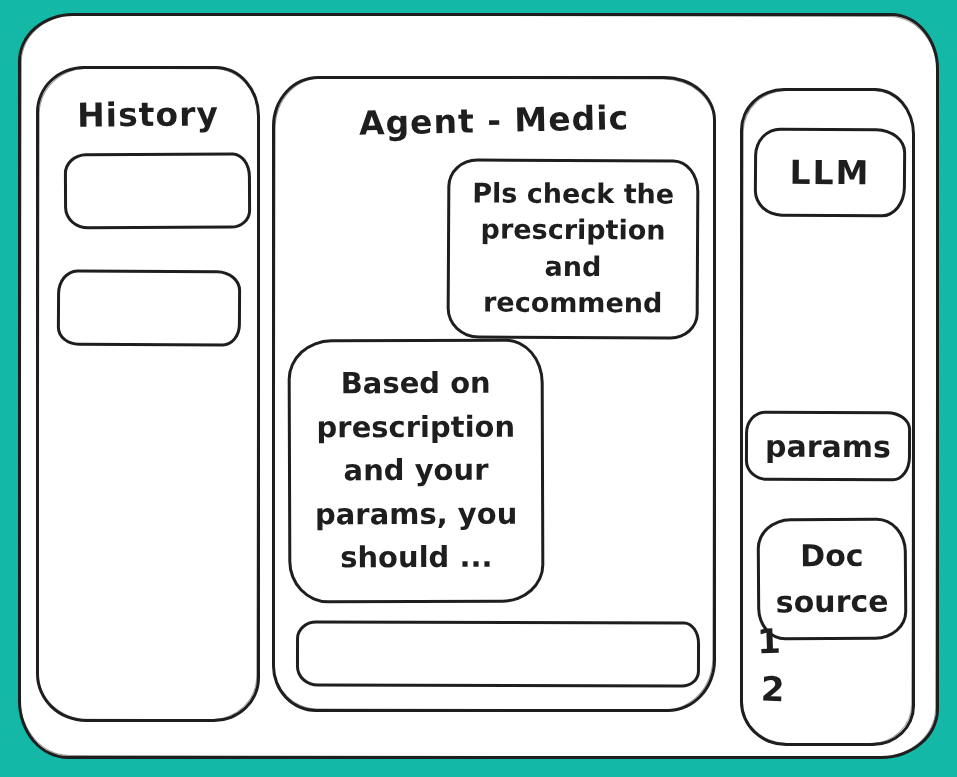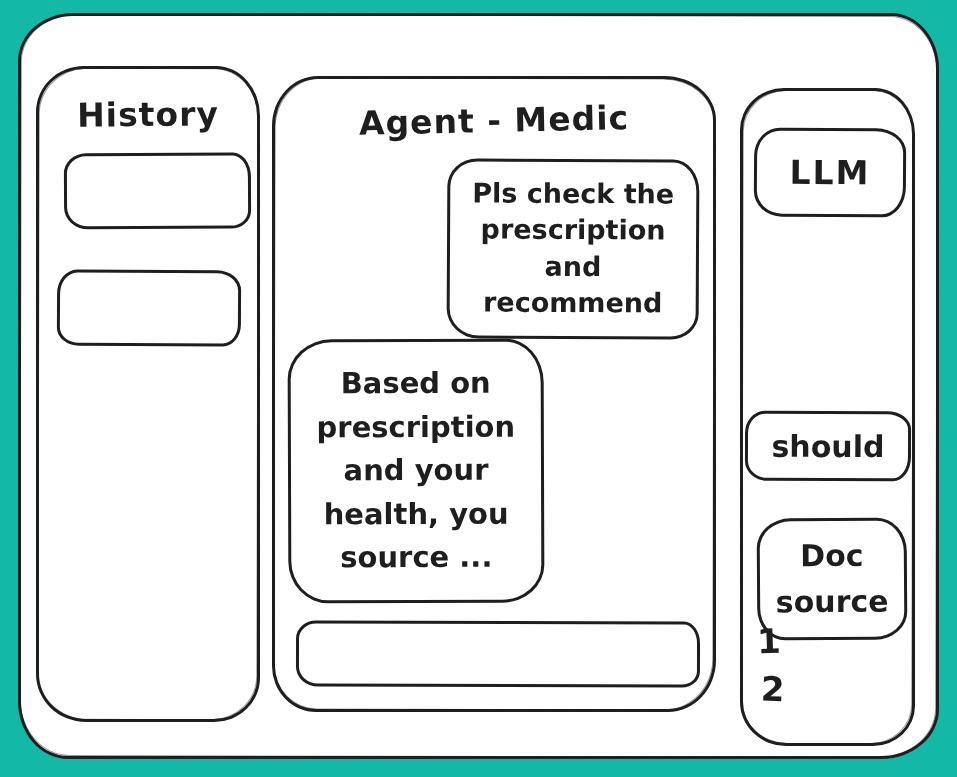--- a/index.html
+++ b/index.html
@@ -189,26 +189,26 @@
     <div class="panel-title history-title">History</div>
     <div class="history-item history-item-1"></div>
     <div class="history-item history-item-2"></div>
   </div>
 
   <div class="sk dbl chat-panel">
     <div class="panel-title chat-title">Agent - Medic</div>
 
     <div class="bubble bubble-user">Pls check the prescription and recommend</div>
 
-    <div class="bubble bubble-assistant">Based on prescription and your health, you source ...</div>
+    <div class="bubble bubble-assistant">Based on prescription and your params, you should ...</div>
 
     <input class="chat-input" type="text" placeholder="" style="">
   </div>
 
   <div class="sk dbl tools-panel">
     <div class="tool-btn tool-btn-llm">LLM</div>
-    <div class="tool-btn tool-btn-params">should</div>
+    <div class="tool-btn tool-btn-params">params</div>
     <div class="tool-btn tool-btn-doc">Doc source</div>
     <div class="annotation annotation-1">1</div>
     <div class="annotation annotation-2">2</div>
   </div>
 
 </div>
 
 </body></html>

